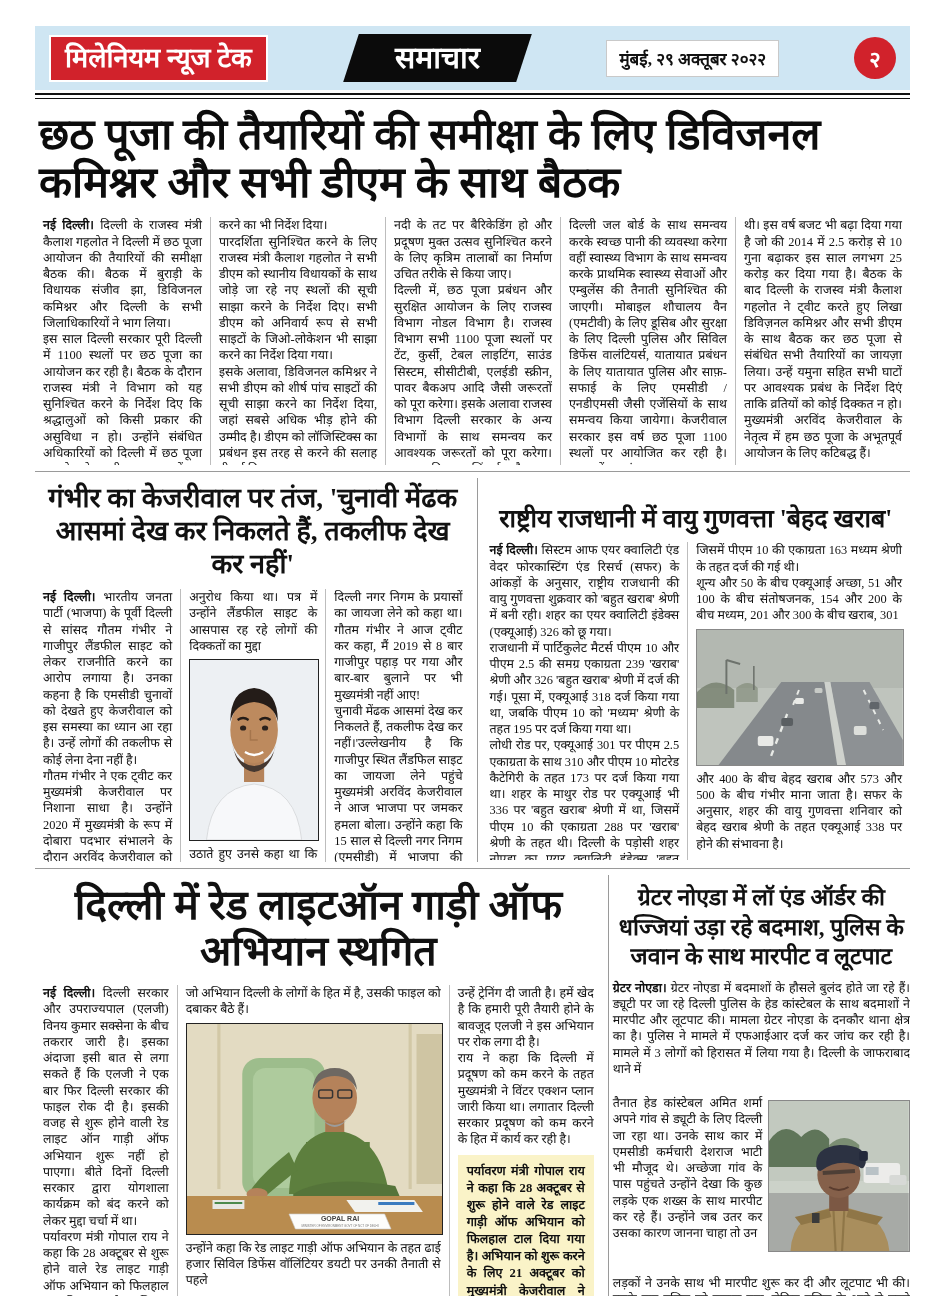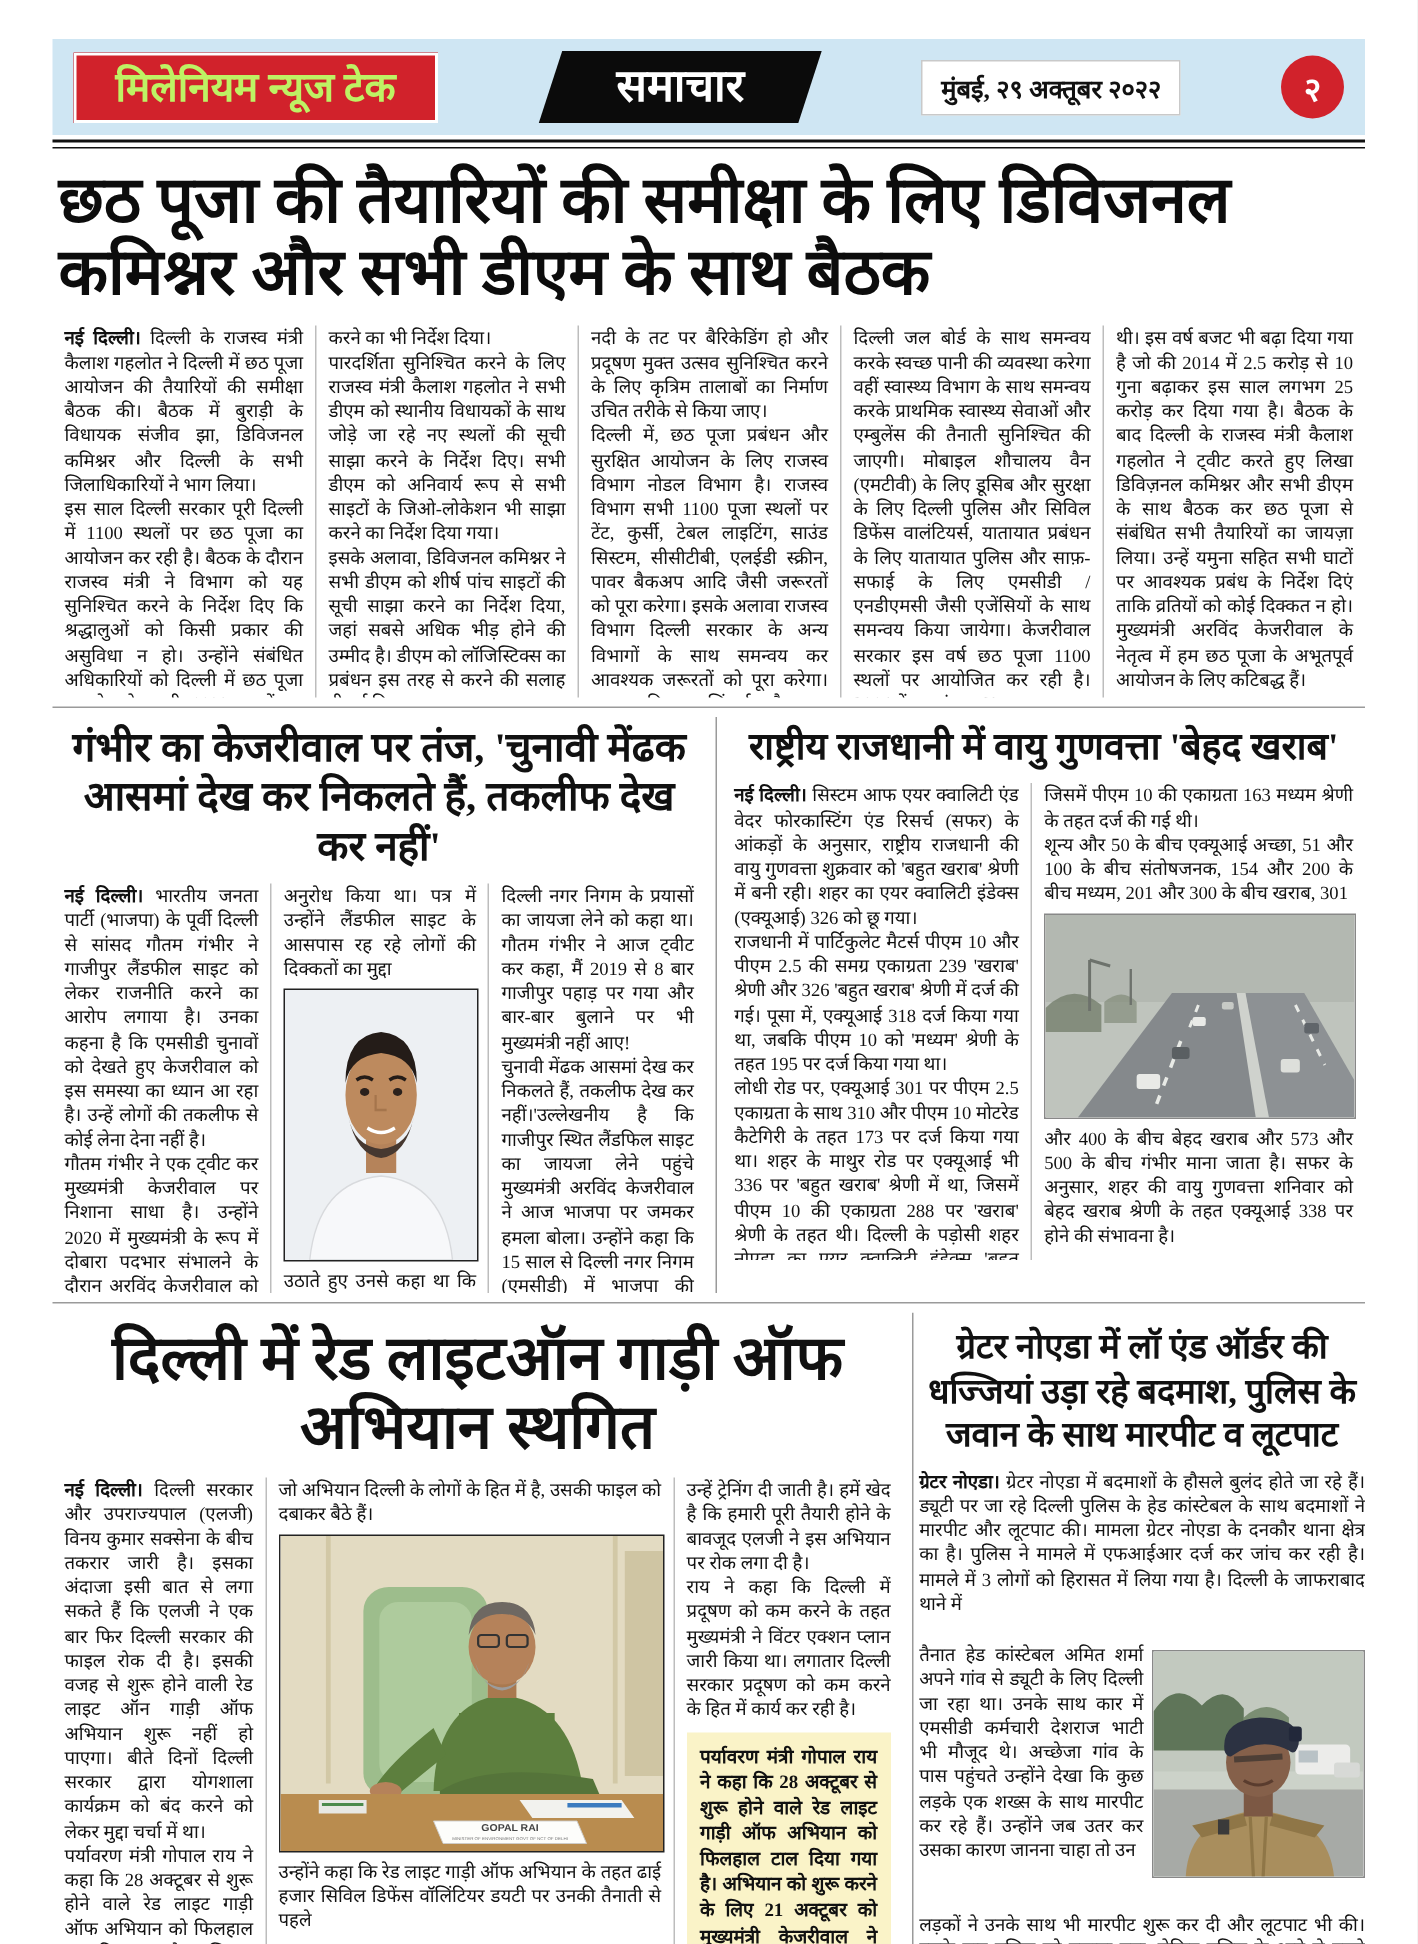--- a/index.html
+++ b/index.html
@@ -12,22 +12,22 @@
     font-family:"Liberation Serif", serif;
     color:#111;
     overflow:hidden;
   }
   
   .mast-strip{
     display:flex;align-items:center;justify-content:space-between;
     background:#cfe6f3;height:64px;padding:0 14px;
   }
   .brand-box{
-    background:#d1222b;color:#bef264;font-weight:bold;
-    font-size:27px;line-height:1;padding:10px 28px;
+    background:#d1222b;color:#ffffff;font-weight:bold;
+    font-size:27px;line-height:1;padding:10px 16px;
     box-shadow:inset 0 0 0 2px #fff;
     white-space:nowrap;
   }
   .section-band{
     background:#0b0b0b;transform:skewX(-18deg);
     padding:9px 44px;margin:0 8px;
   }
   .section-band span{
     display:inline-block;transform:skewX(18deg);
     color:#fff;font-size:30px;font-weight:bold;line-height:1;white-space:nowrap;
@@ -66,21 +66,21 @@
   .cols .col + .col{border-left:1px solid #bdbdbd;}
   .cols-5{height:248px;}
   .cols-5 .col{flex:1 1 20%;}
 
   .hrule{border-top:1px solid #9a9a9a;margin:6px 0;}
   .vrule{width:1px;background:#9a9a9a;margin:0 4px;flex:0 0 1px;}
 
   
   .mid-row{display:flex;height:384px;overflow:hidden;}
   .gambhir{flex:0 0 50%;box-sizing:border-box;padding-right:2px;}
-  .air{flex:1 1 auto;box-sizing:border-box;}
+  .air{flex:1 1 auto;box-sizing:border-box;margin-top:20px;}
   .gambhir-cols{height:312px;}
   .gambhir-cols .col{flex:1 1 33%;}
   .air-cols{height:318px;}
   .air-col1{flex:0 0 48%;}
   .air-col2{flex:1 1 auto;}
 
   .photo-frame{border:1px solid #222;display:block;width:100%;margin:5px 0;}
   .photo-noborder{display:block;width:100%;margin:5px 0;border:1px solid #888;}
 
   

